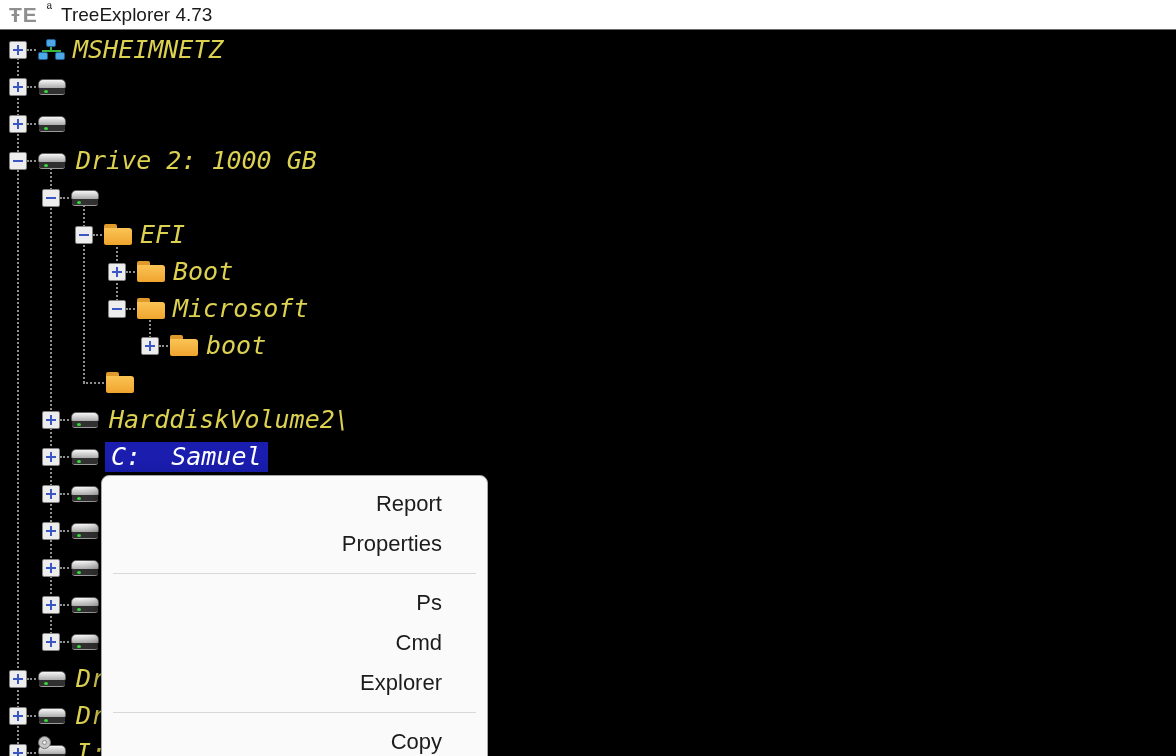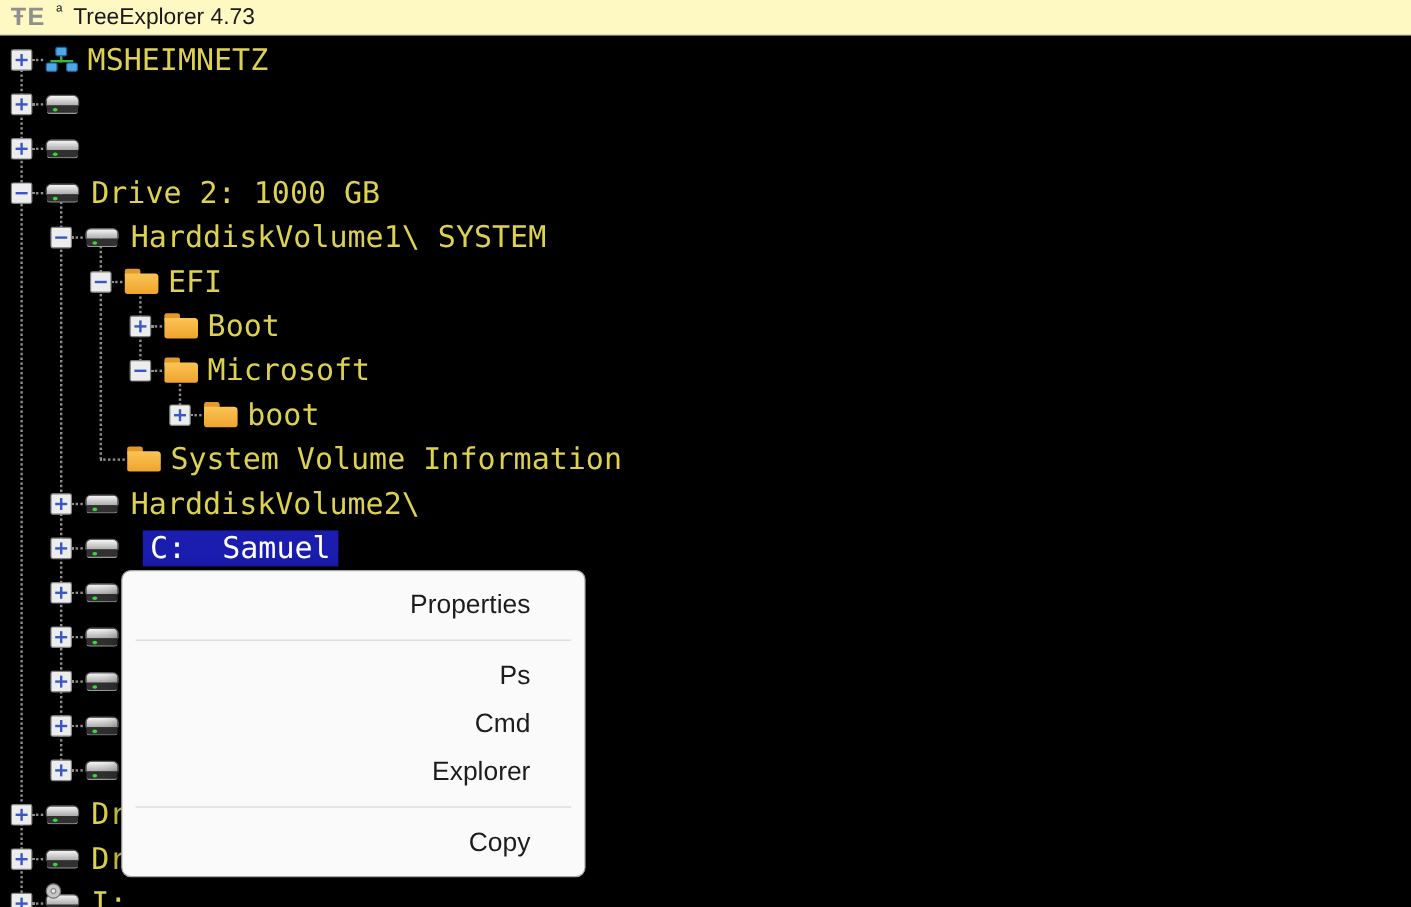--- a/index.html
+++ b/index.html
@@ -7,36 +7,37 @@
     width:1176px;height:756px;
     background:#000;
     overflow:hidden;
     position:relative;
     font-family:"Liberation Sans",sans-serif;
   }
 
   
   .titlebar{
     position:absolute;left:0;top:0;width:1176px;height:30px;
-    background:#fef9c3;
+    background:#ffffff;
     border-bottom:1px solid #6e6e6e;
     display:flex;align-items:center;gap:9px;
     padding-left:9px;box-sizing:border-box;
   }
   .app-glyph{
     color:#8F8F8F;font-size:21px;font-weight:600;letter-spacing:1px;
     line-height:1;
   }
   .title-sup{font-size:14px;color:#2b2b2b;align-self:flex-start;margin-top:1px;}
   .title-text{font-size:19px;color:#191919;}
 
   
   .tree{
     position:absolute;left:0;top:31px;width:1176px;height:725px;
     overflow:hidden;
+    font-style:italic;
   }
   .guide{position:absolute;width:0;border-left:2px dotted #8f8f8f;}
   .tree-row{
     position:absolute;left:0;width:1176px;height:37px;
     display:flex;align-items:center;
   }
   .expand-box{
     flex:none;width:18px;height:18px;box-sizing:border-box;
     background:#EDEDED;border:1px solid #828282;border-radius:2px;
     position:relative;
@@ -76,21 +77,21 @@
 
   .row-label{
     margin-left:8px;
     font-family:"DejaVu Sans Mono",monospace;
     font-size:25px;line-height:30px;
     color:#DCD150;
     white-space:pre;
   }
   .row-label.selected{
     background:#1A1DAE;color:#FFFFFF;
-    padding:0 6px;margin-left:18px;
+    padding:0 6px;margin-left:4px;
   }
 
   
   .context-menu{
     position:absolute;left:101px;top:475px;width:387px;box-sizing:border-box;
     background:#FAFAFA;
     border:1px solid #A6A6A6;border-radius:8px;
     box-shadow:0 6px 18px rgba(0,0,0,0.45);
     padding:8px 0;
     z-index:10;
@@ -173,21 +174,20 @@
       <div class="tree-row" style="top: 148px; padding-left: 42px;">
         <span class="expand-box">
           <span class="bar-h"></span>
         </span>
         <span class="hconn" style="width: 9px;"></span>
         <span class="icon drive">
           <span class="drive-top"></span>
           <span class="drive-bottom"></span>
           <span class="drive-led"></span>
         </span>
-        <span class="row-label">HarddiskVolume1\ SYSTEM</span>
       </div>
       <div class="tree-row" style="top: 185px; padding-left: 75px;">
         <span class="expand-box">
           <span class="bar-h"></span>
         </span>
         <span class="hconn" style="width: 9px;"></span>
         <span class="icon folder">
           <span class="folder-back"></span>
           <span class="folder-body"></span>
         </span>
@@ -227,21 +227,20 @@
           <span class="folder-body"></span>
         </span>
         <span class="row-label">boot</span>
       </div>
       <div class="tree-row" style="top: 333px; padding-left: 83px;">
         <span class="hconn" style="width: 21px;"></span>
         <span class="icon folder">
           <span class="folder-back"></span>
           <span class="folder-body"></span>
         </span>
-        <span class="row-label">System Volume Information</span>
       </div>
       <div class="tree-row" style="top: 370px; padding-left: 42px;">
         <span class="expand-box">
           <span class="bar-h"></span>
           <span class="bar-v"></span>
         </span>
         <span class="hconn" style="width: 9px;"></span>
         <span class="icon drive">
           <span class="drive-top"></span>
           <span class="drive-bottom"></span>
@@ -360,20 +359,21 @@
           <span class="disc">
             <span class="disc-hole"></span>
           </span>
         </span>
         <span class="row-label">I:</span>
       </div>
     </div>
 </div>
 
 <div class="context-menu" id="context-menu">
+    <div class="menu-item">Report</div>
     <div class="menu-item">Properties</div>
     <div class="menu-sep"></div>
     <div class="menu-item">Ps</div>
     <div class="menu-item">Cmd</div>
     <div class="menu-item">Explorer</div>
     <div class="menu-sep"></div>
     <div class="menu-item">Copy</div>
   </div>
 
 </body></html>

